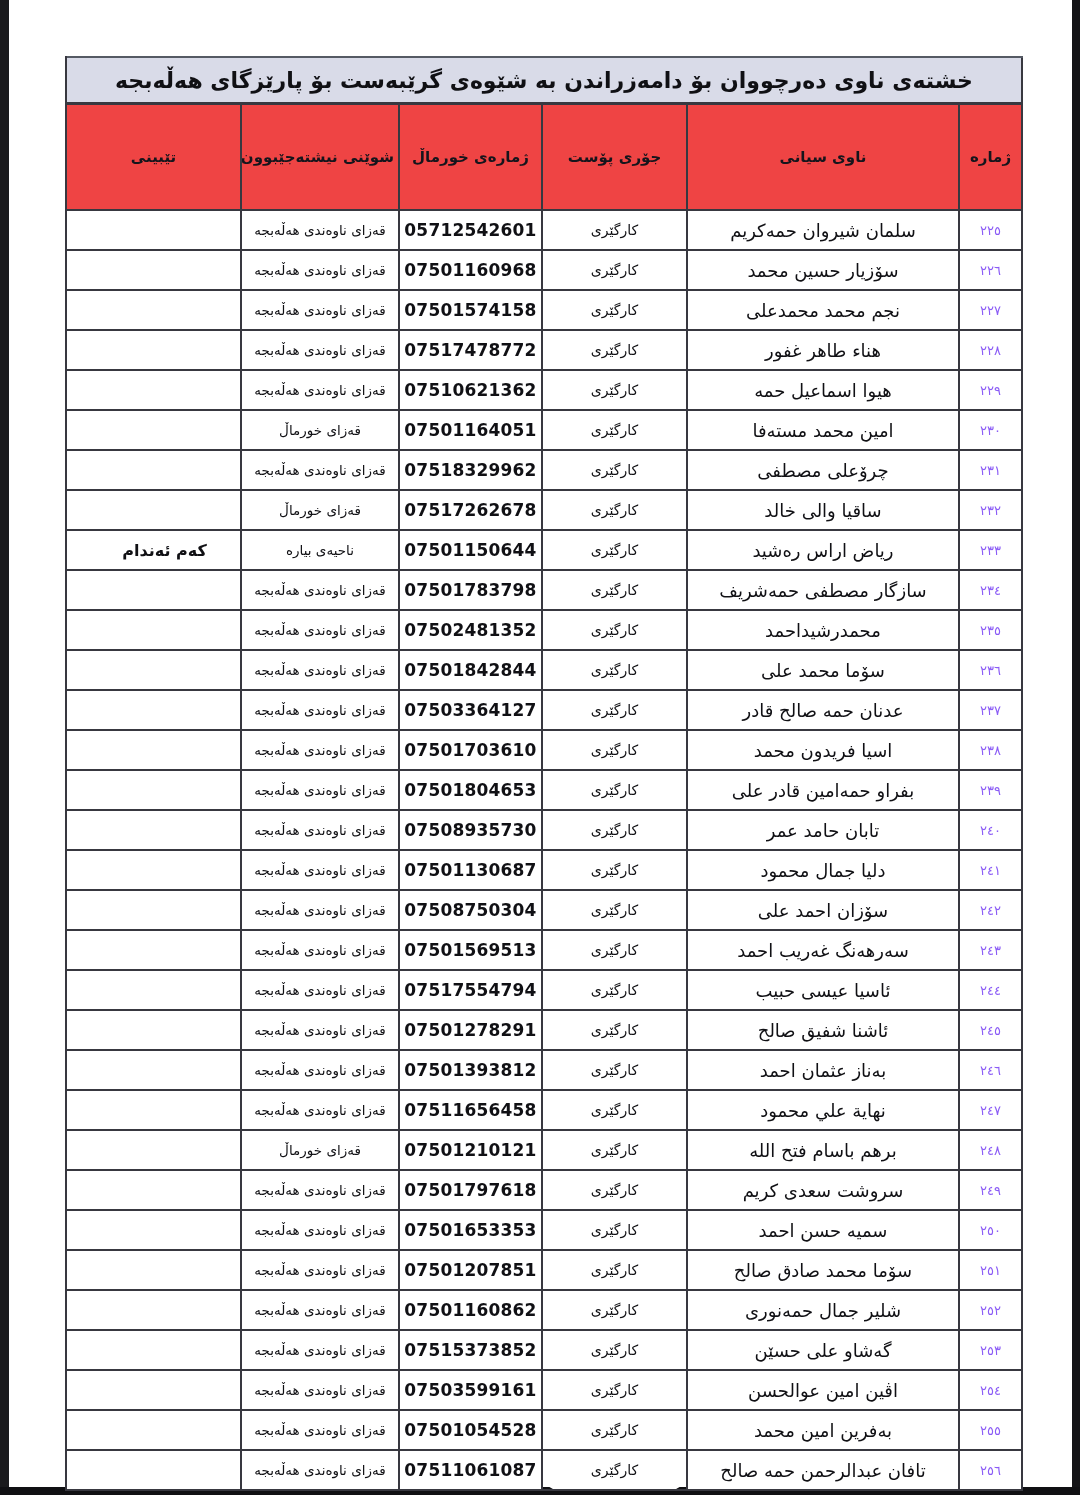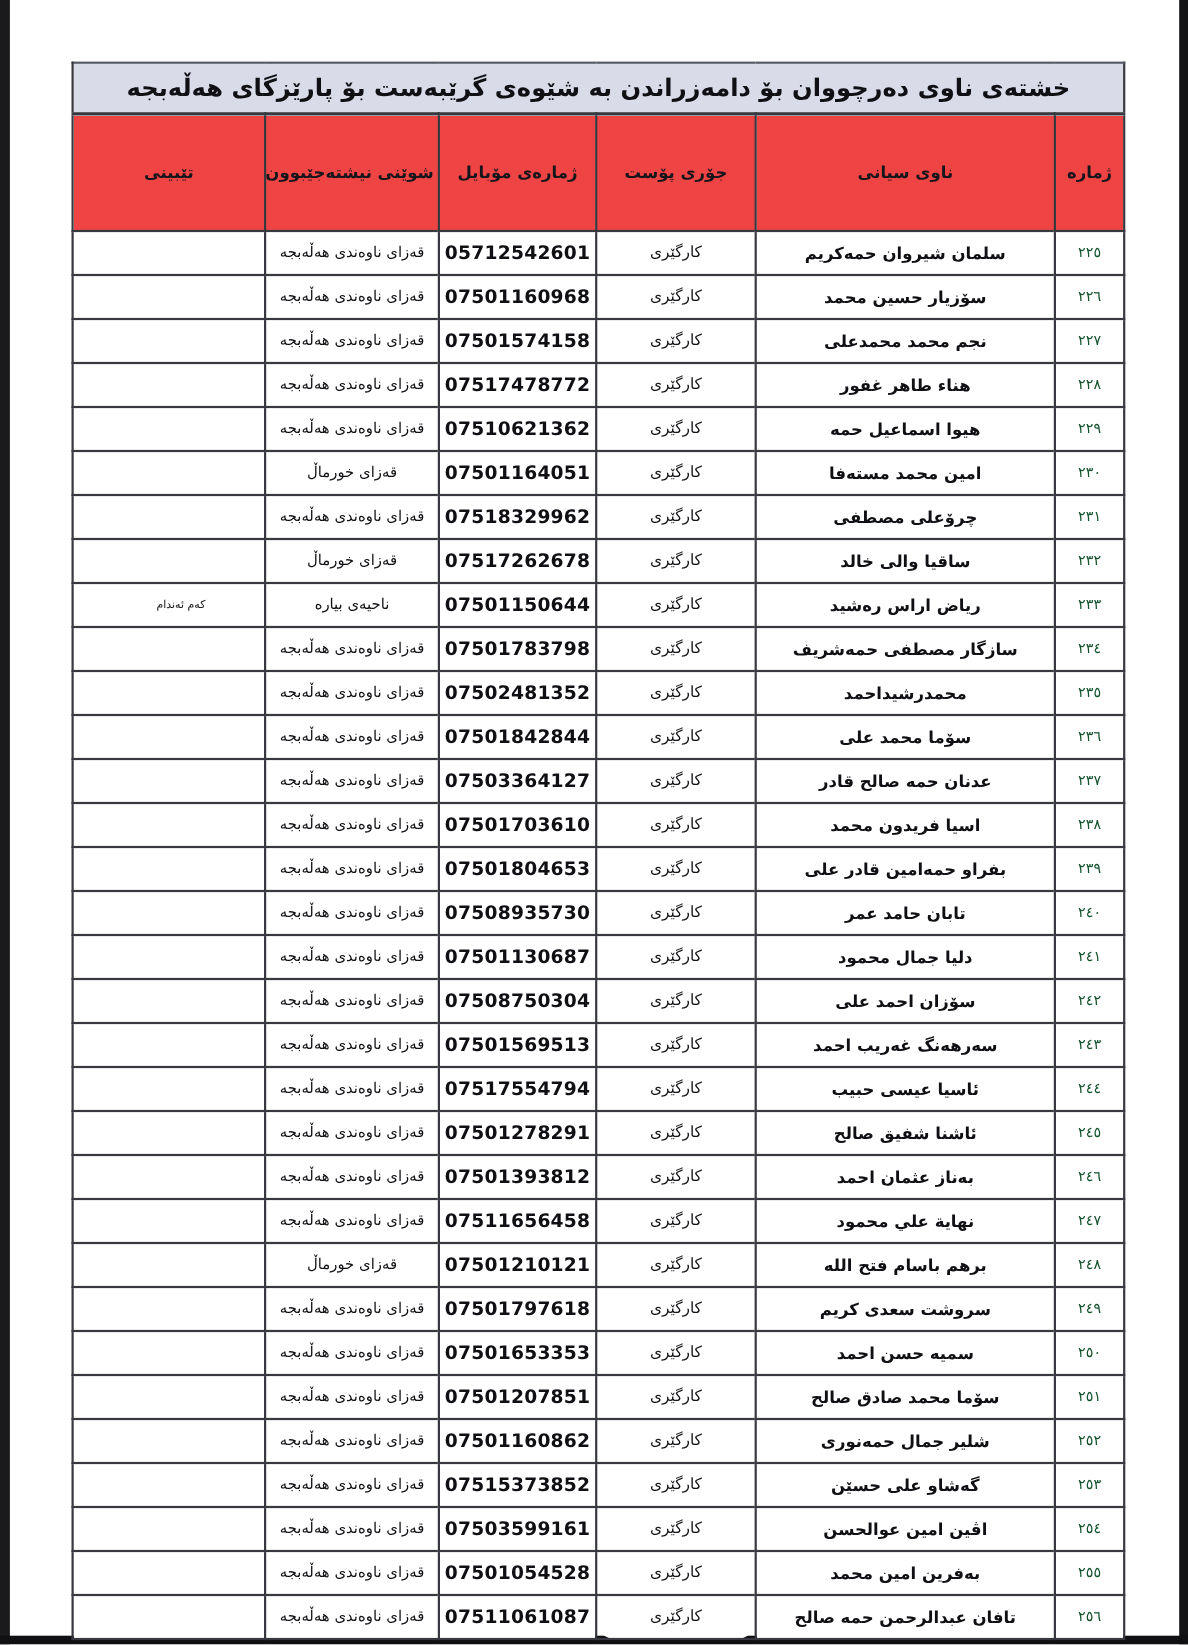--- a/index.html
+++ b/index.html
@@ -43,26 +43,26 @@
     border-top:2px solid #555a64;
   }
   .header-row th{
     height:104px;
     background:#ef4444;
     font-size:15px;
     font-weight:bold;
     color:#15151c;
   }
   .data-row td{height:38px;background:#ffffff;}
-  td.c-no{font-size:13px;font-weight:400;color:#14532d;margin-top:16px;}
-  td.c-name{font-size:15px;font-weight:bold;margin-top:40px;}
+  td.c-no{font-size:13px;font-weight:400;color:#8b5cf6;margin-top:16px;}
+  td.c-name{font-size:18px;font-weight:normal;margin-top:40px;}
   td.c-post{font-size:14px;font-weight:400;border-radius:17px;}
   td.c-mobile{font-size:17px;font-weight:600;direction:ltr;font-family:"DejaVu Sans", sans-serif;letter-spacing:.2px;}
   td.c-res{font-size:13.5px;font-weight:400;}
-  td.c-note{font-size:10px;font-weight:400;padding-left:26px;}
+  td.c-note{font-size:16px;font-weight:700;padding-left:26px;}
 </style>
 </head>
 <body>
 
 <div class="edge edge-left"></div>
 <div class="edge edge-right"></div>
 <div class="edge edge-bottom"></div>
 
 <table class="doc-table">
   <colgroup>
@@ -74,21 +74,21 @@
       <col style="width:175px">
   </colgroup>
   <tbody>
     <tr class="title-row">
       <td colspan="6">خشتەی ناوی دەرچووان بۆ دامەزراندن بە شێوەی گرێبەست بۆ پارێزگای هەڵەبجە</td>
     </tr>
     <tr class="header-row">
       <th>ژمارە</th>
       <th>ناوی سیانی</th>
       <th>جۆری پۆست</th>
-      <th>ژمارەی مۆبایل</th>
+      <th>ژمارەی خورماڵ</th>
       <th>شوێنی نیشتەجێبوون</th>
       <th>تێبینی</th>
     </tr>
   <tr class="data-row">
     <td class="c-no">٢٢٥</td>
     <td class="c-name">سلمان شیروان حمەکریم</td>
     <td class="c-post">کارگێری</td>
     <td class="c-mobile">05712542601</td>
     <td class="c-res">قەزای ناوەندی هەڵەبجە</td>
     <td class="c-note"></td>

